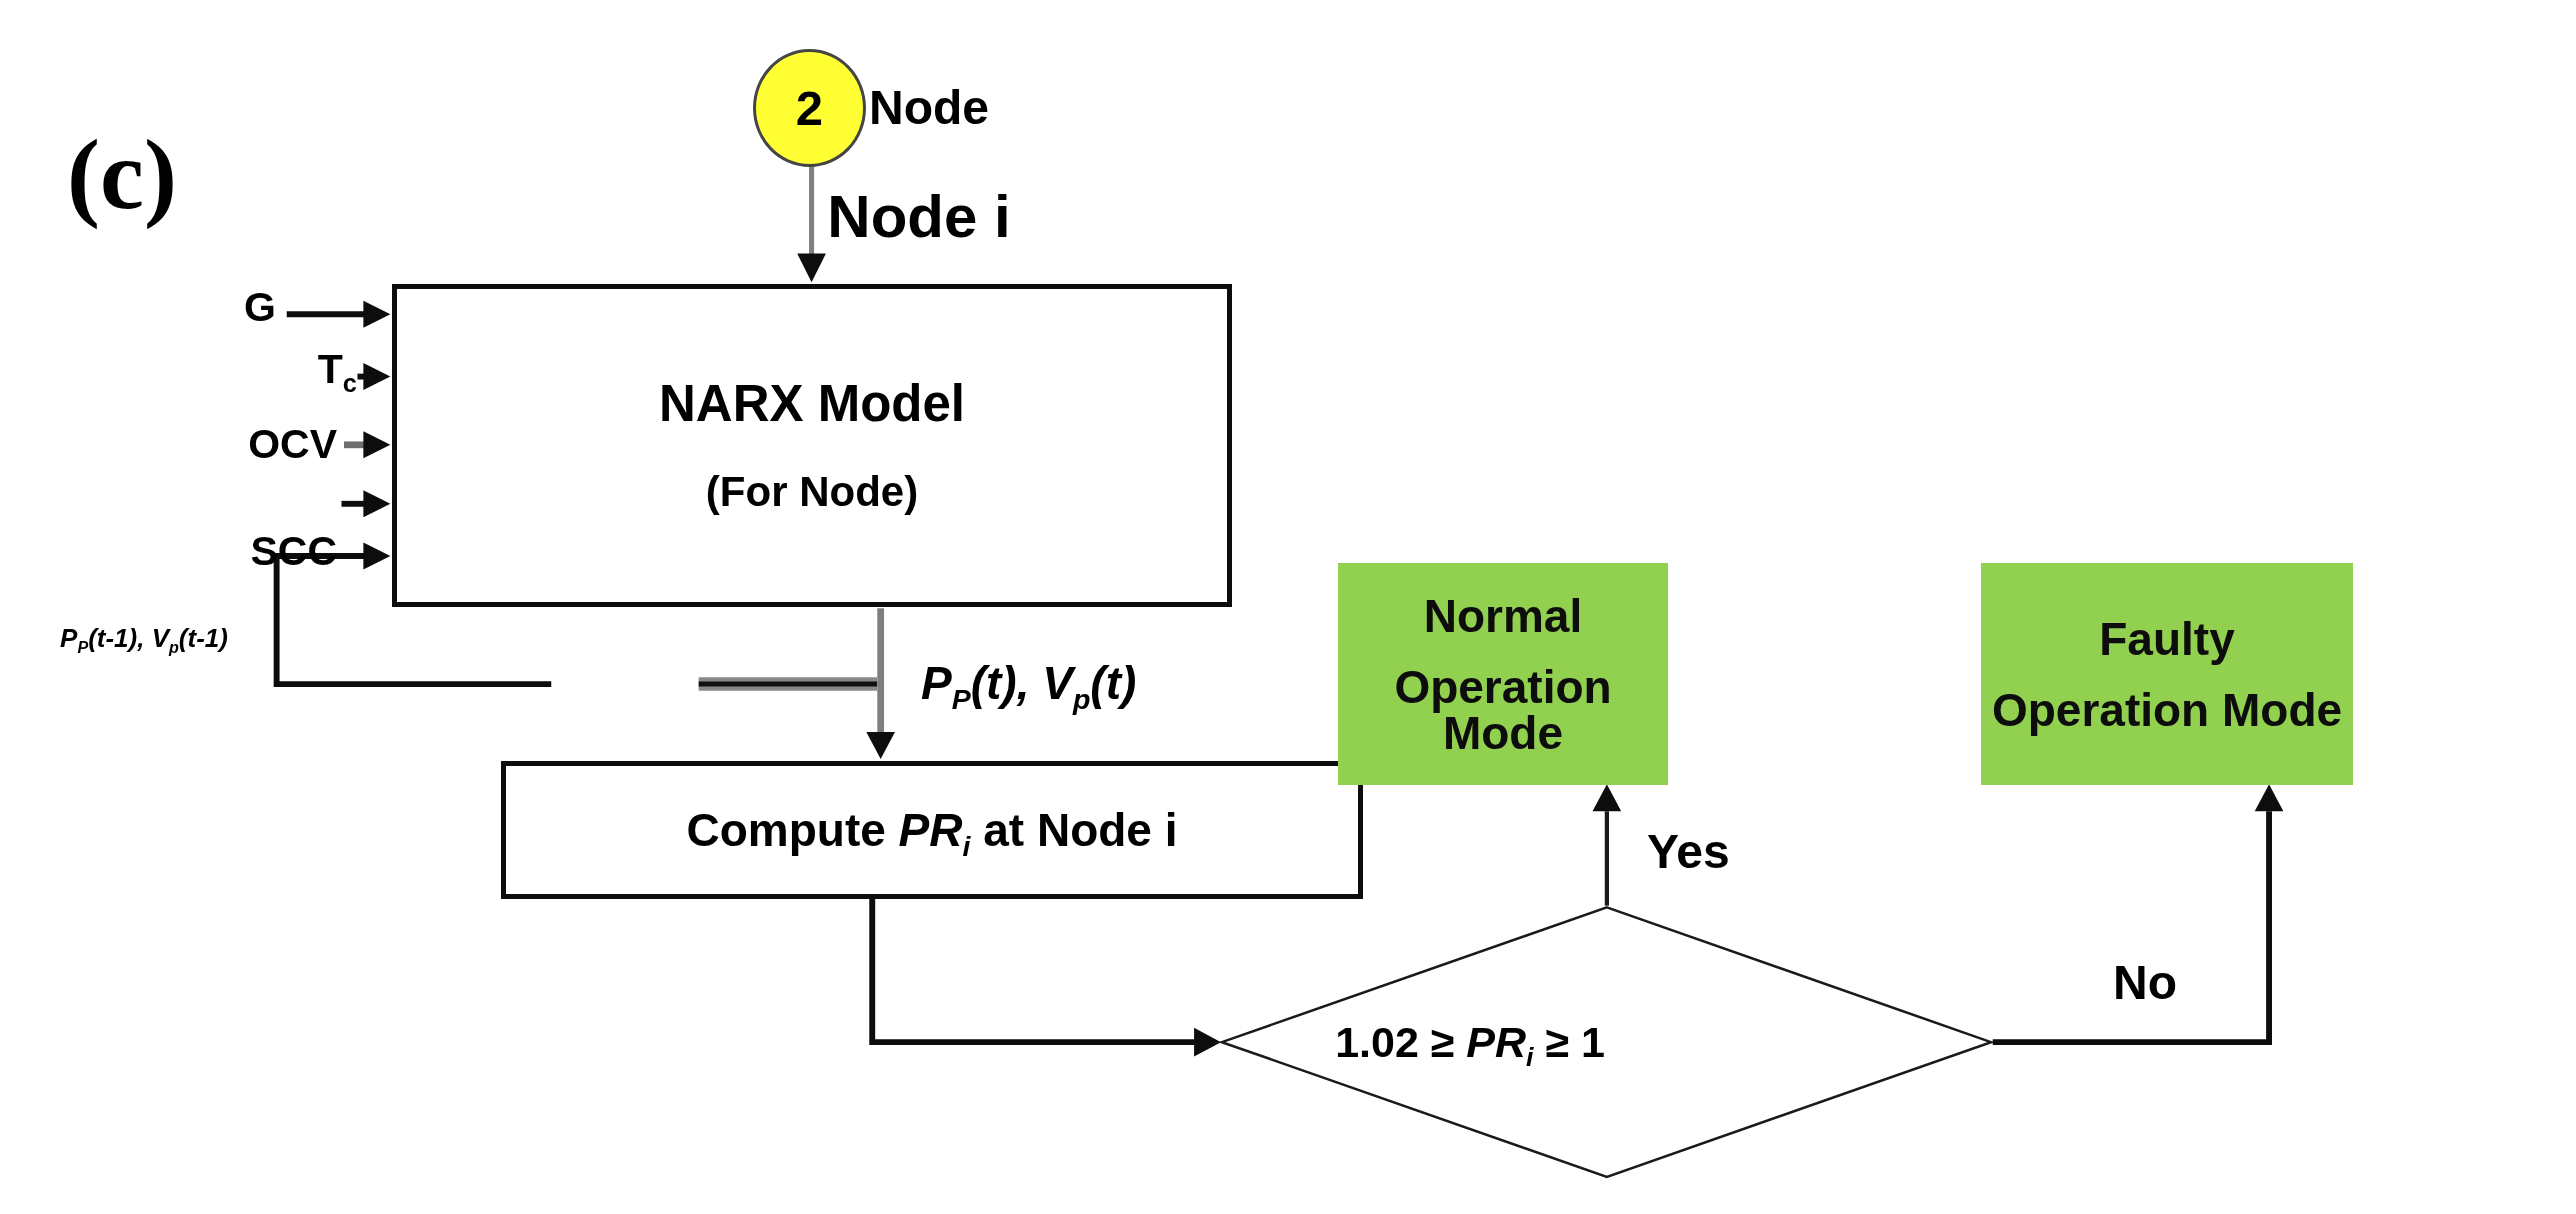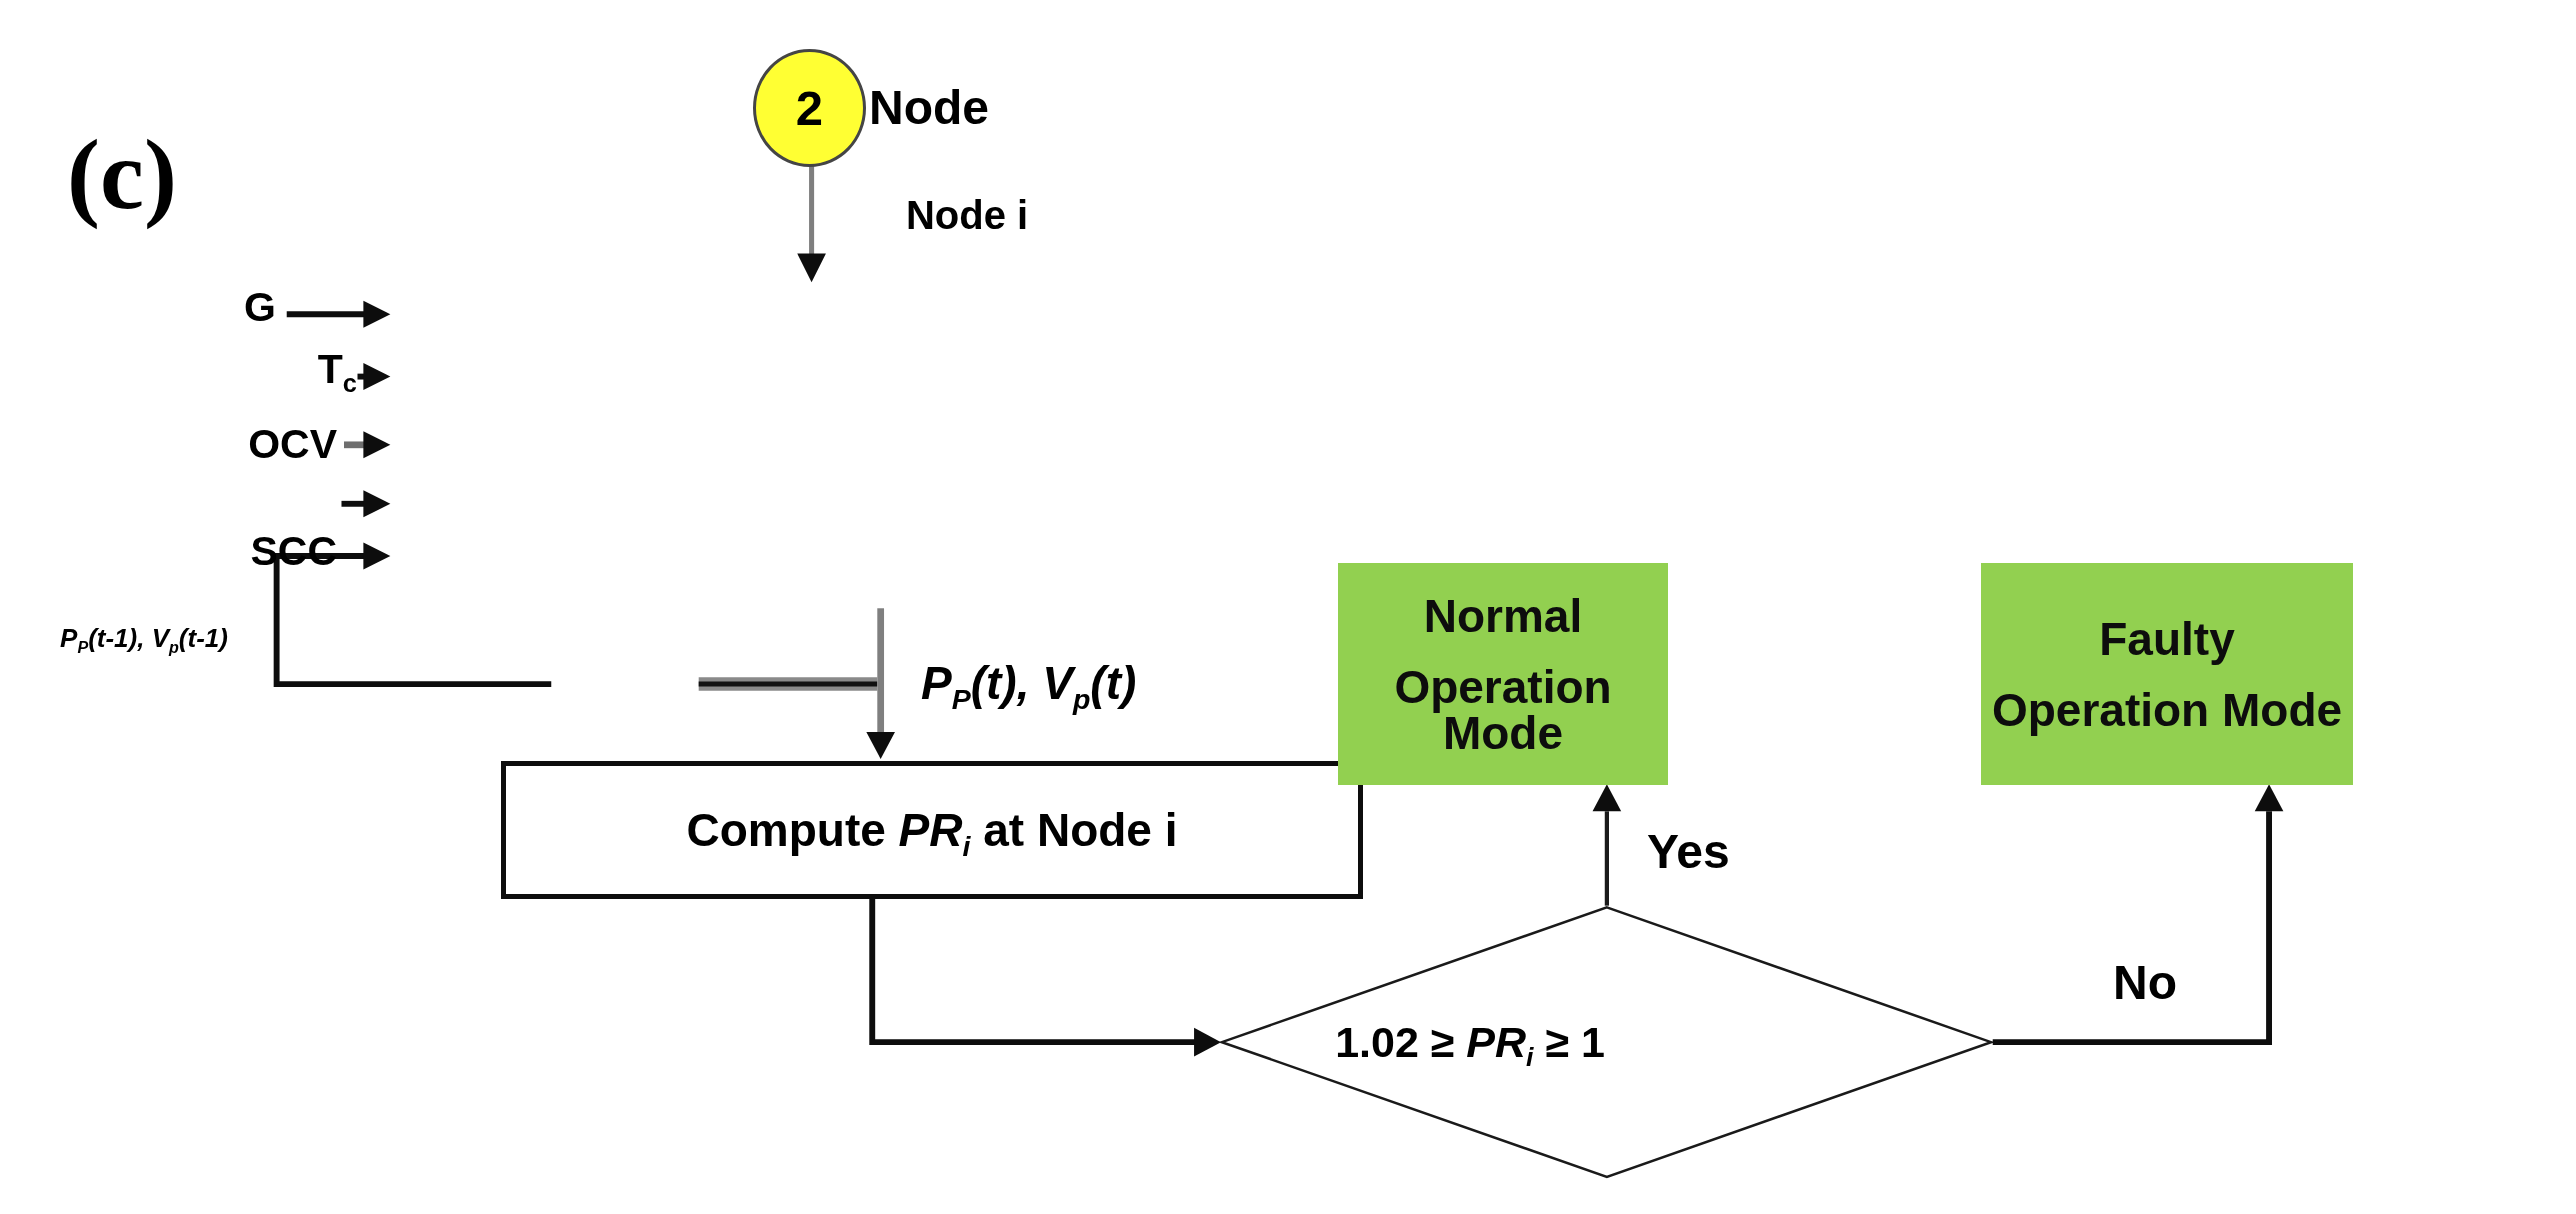--- a/index.html
+++ b/index.html
@@ -33,21 +33,21 @@
     width: 113px; height: 118px;
     background: #FFFF33;
     border: 3.4px solid #454545;
     border-radius: 50%;
     display: flex; align-items: center; justify-content: center;
     font-size: 49px; font-weight: bold;
     z-index: 2;
   }
 
   .caption-1 { left: 929px; top: 84px; transform: translateX(-50%); font-size: 48px; }
-  .caption-2 { left: 967px; top: 187px; transform: translateX(-50%); font-size: 40px; margin-top: 8px; }
+  .caption-2 { left: 919px; top: 187px; transform: translateX(-50%); font-size: 60px; }
 
   .box {
     background: #ffffff;
     border: 5px solid #0d0d0d;
     display: flex; flex-direction: column;
     align-items: center; justify-content: center;
     text-align: center;
     font-weight: bold;
   }
   .narx-box  { left: 392px; top: 284px; width: 840px; height: 323px; gap: 42px; }
@@ -143,20 +143,24 @@
   </svg>
 
   <div class="lbl figure-label">(c)</div>
 
   <div class="node start-badge">
     <span>2</span>
   </div>
   <div class="lbl caption-1">Node</div>
   <div class="lbl caption-2">Node i</div>
 
+  <div class="node box narx-box">
+    <div class="narx-title">NARX Model</div>
+    <div class="narx-subtitle">(For Node)</div>
+  </div>
 
   <div class="lbl input-label input-g">G</div>
   <div class="lbl input-label input-tc"><span>T</span><sub>c</sub></div>
   <div class="lbl input-label input-ocv">OCV</div>
   <div class="lbl input-label input-scc">SCC</div>
 
   <div class="lbl math feedback-label"><span class="var"><span>P</span><sub>P</sub></span><span>(t-1), </span><span class="var"><span>V</span><sub>p</sub></span><span>(t-1)</span></div>
 
 
   <div class="lbl math output-label"><span class="var"><span>P</span><sub>P</sub></span><span>(t), </span><span class="var"><span>V</span><sub>p</sub></span><span>(t)</span></div>

